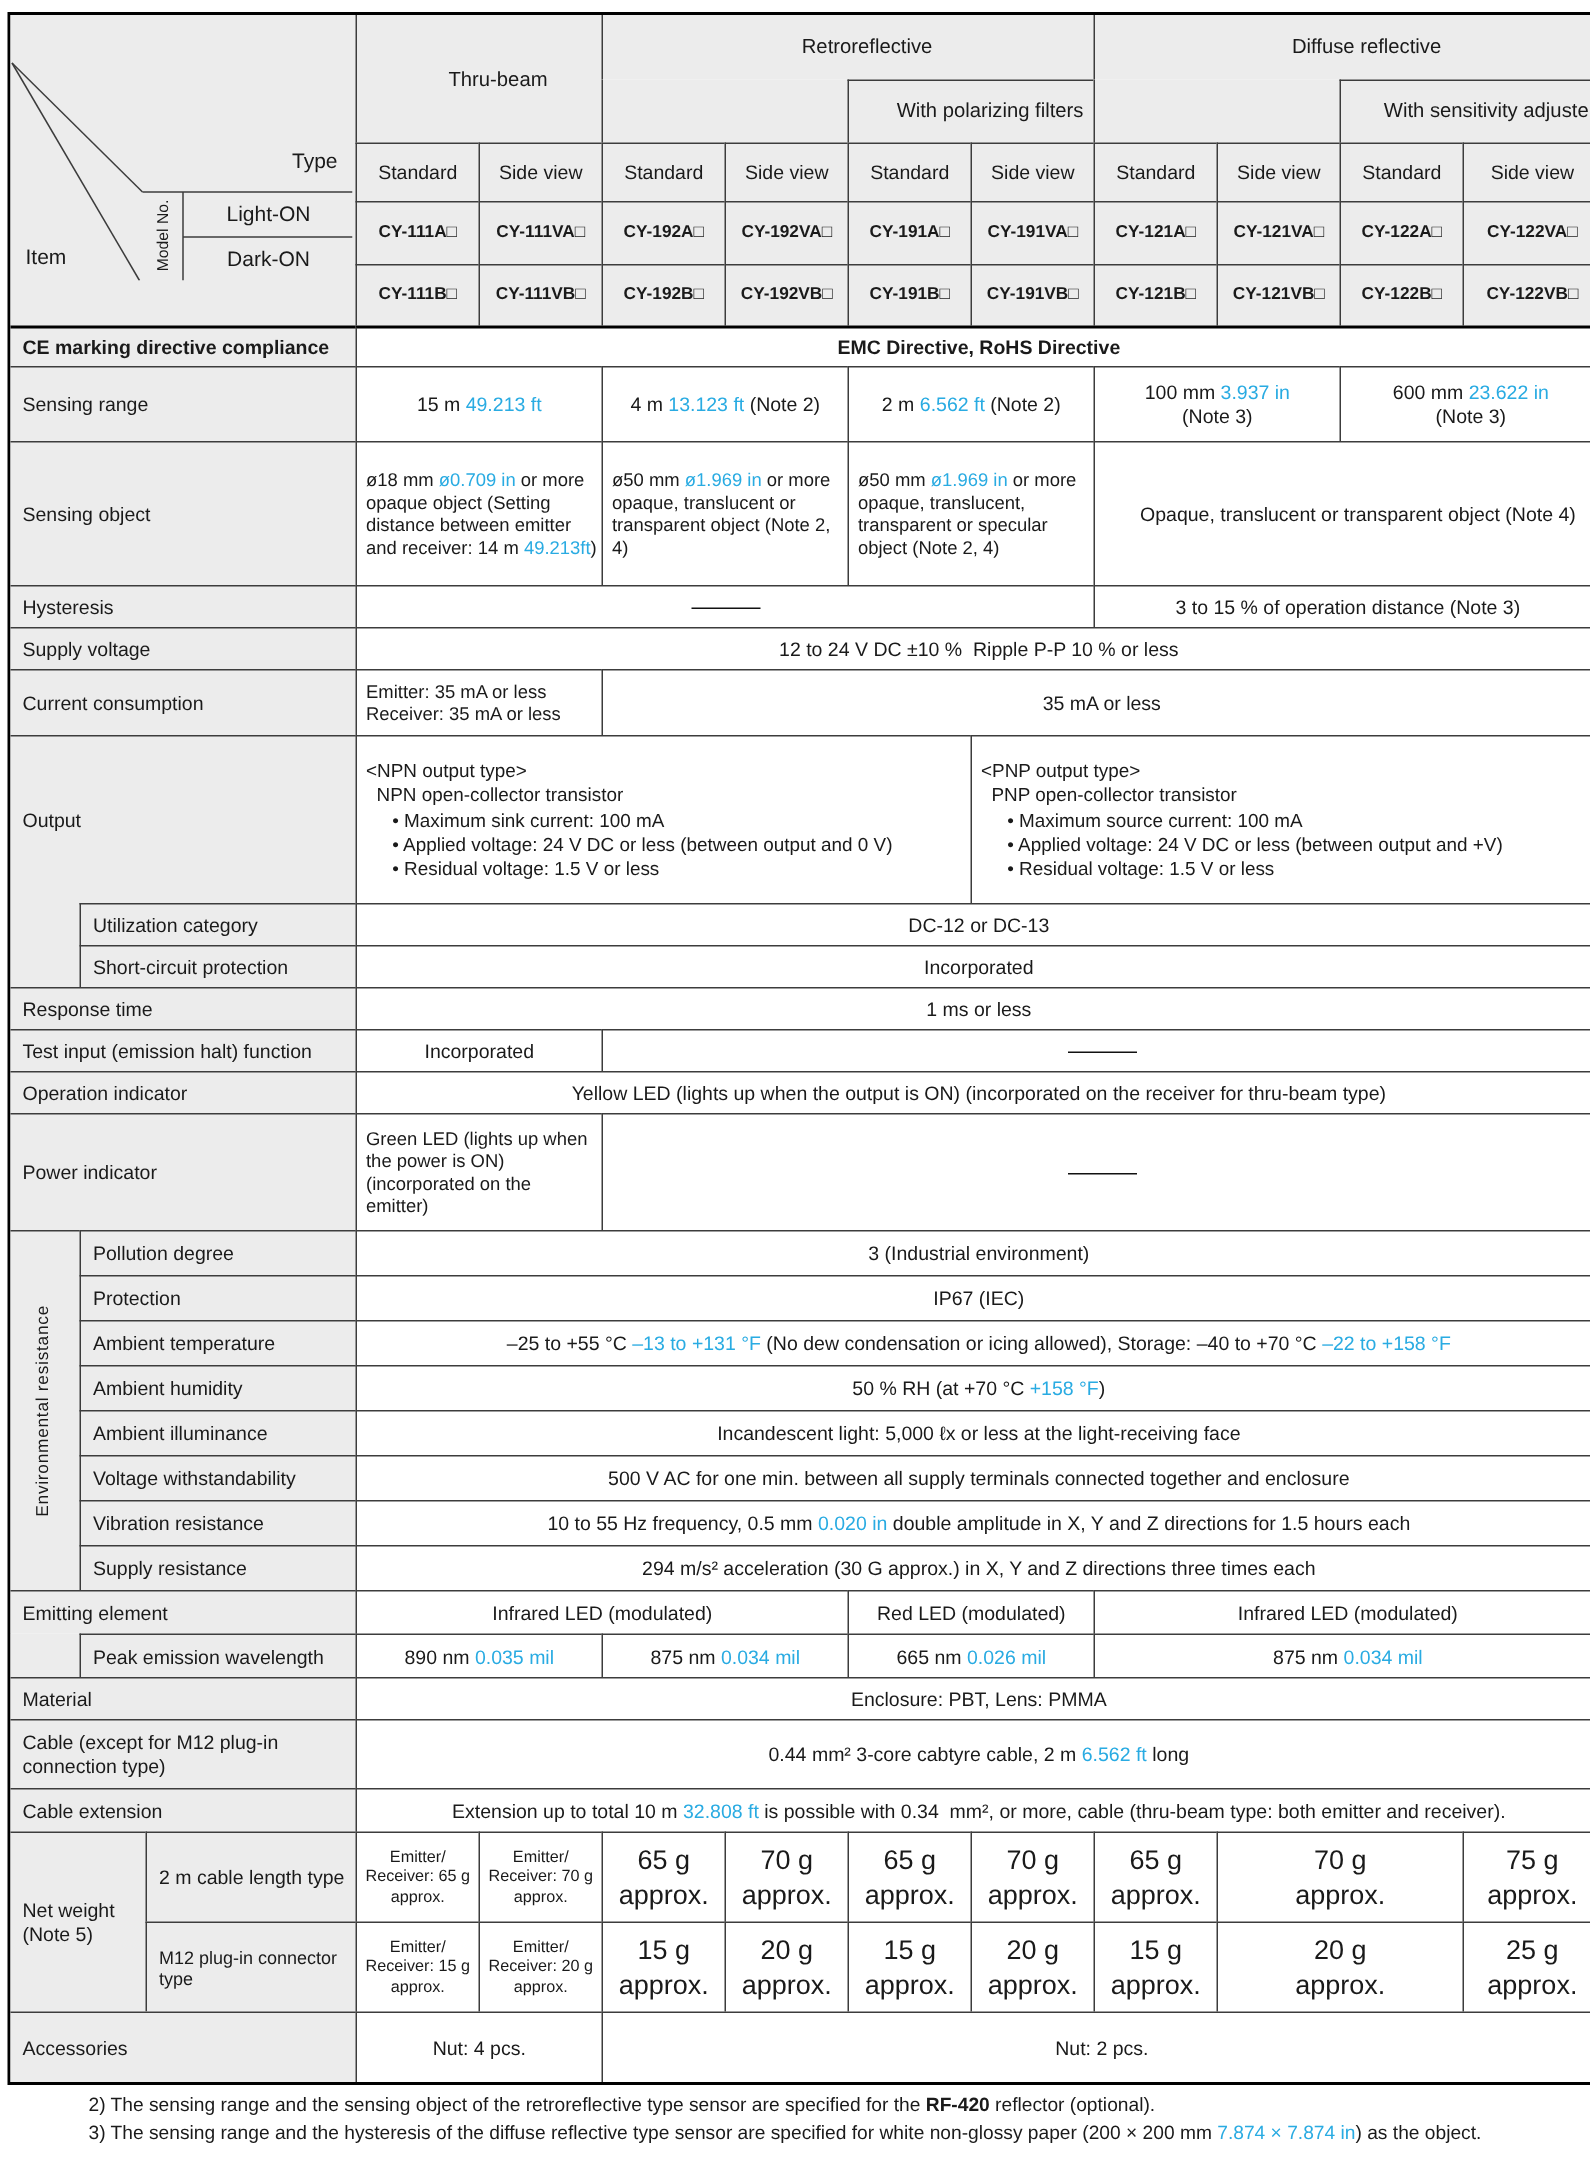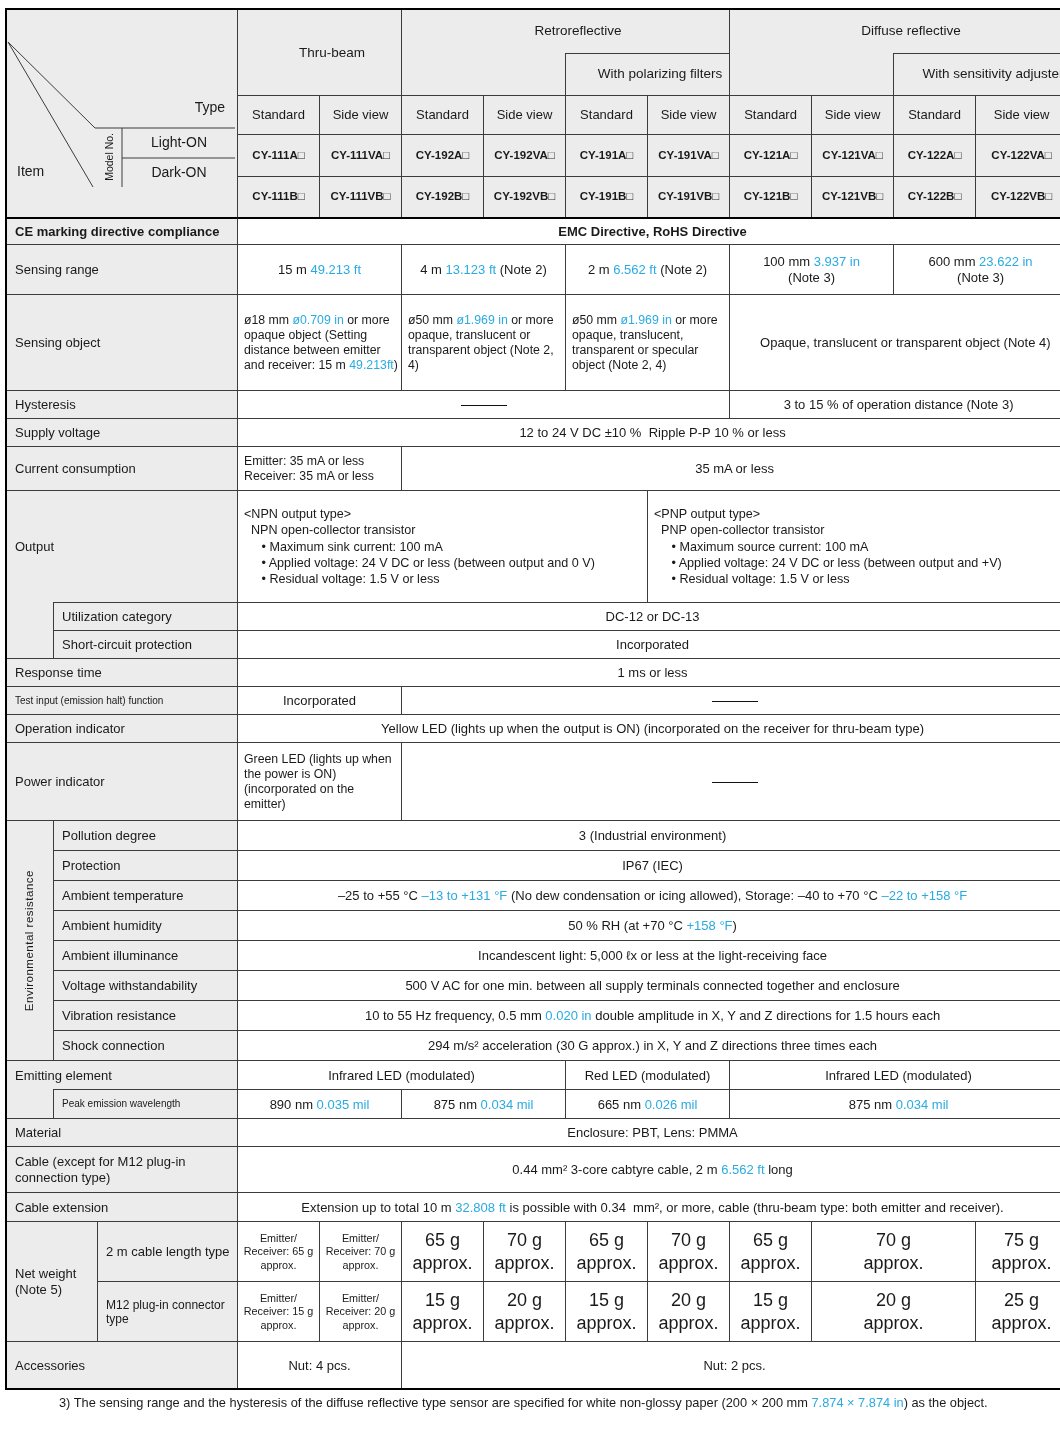--- a/index.html
+++ b/index.html
@@ -21,21 +21,21 @@
   td.notop{border-top:0;background:var(--hbg);}
   td.thick{border-top-width:2px;border-top-color:#000;font-weight:bold;}
   td.al{text-align:left;padding-left:6px;}
   td.small{font-size:12.3px;line-height:1.2;}
   td.xs{font-size:10.8px;line-height:1.25;padding:2px 1px;}
   td.nw{font-size:18px;line-height:1.25;}
   td.out{font-size:12.6px;line-height:1.3;}
   td.vert{background:var(--hbg);padding:0;}
   .vtext{writing-mode:vertical-rl;transform:rotate(180deg);
          font-size:11.5px;letter-spacing:.5px;margin:0 auto;display:block;}
-  td.lab-s{font-size:10px;}
+  td.lab-s{font-size:13px;}
   td.lab-m12{font-size:12px;}
   .seg-b{color:var(--accent);}
   .seg-bold{font-weight:bold;}
   .dashline{display:inline-block;width:46px;border-top:1.5px solid #111;
             vertical-align:middle;}
   
   .corner{position:relative;width:100%;height:146px;font-size:14px;}
   .corner svg{position:absolute;left:0;top:0;}
   .c-type{position:absolute;right:12px;top:58px;}
   .c-item{position:absolute;left:10px;top:122px;}
@@ -148,21 +148,21 @@
   <td colspan="2"><span>4 m </span><span class="seg-b">13.123 ft</span><span> (Note 2)</span></td>
   <td colspan="2"><span>2 m </span><span class="seg-b">6.562 ft</span><span> (Note 2)</span></td>
   <td colspan="2"><span>100 mm </span><span class="seg-b">3.937 in</span><span>
 (Note 3)</span></td>
   <td colspan="2"><span>600 mm </span><span class="seg-b">23.622 in</span><span>
 (Note 3)</span></td>
 </tr>
 
 <tr style="height:96px">
   <td class="fc lab" colspan="3">Sensing object</td>
-  <td colspan="2" class="al small"><span>ø18 mm </span><span class="seg-b">ø0.709 in</span><span> or more opaque object (Setting distance between emitter and receiver: 15 m </span><span class="seg-b">49.213ft</span><span>)</span></td>
+  <td colspan="2" class="al small"><span>ø18 mm </span><span class="seg-b">ø0.709 in</span><span> or more opaque object (Setting distance between emitter and receiver: 14 m </span><span class="seg-b">49.213ft</span><span>)</span></td>
   <td colspan="2" class="al small"><span>ø50 mm </span><span class="seg-b">ø1.969 in</span><span> or more opaque, translucent or transparent object (Note 2, 4)</span></td>
   <td colspan="2" class="al small"><span>ø50 mm </span><span class="seg-b">ø1.969 in</span><span> or more opaque, translucent, transparent or specular object (Note 2, 4)</span></td>
   <td colspan="4" class="al" style="padding-left:30px"><span>Opaque, translucent or transparent object (Note 4)</span></td>
 </tr>
 
 <tr style="height:28px">
   <td class="fc lab" colspan="3">Hysteresis</td>
   <td colspan="6"><span class="dashline"></span></td>
   <td colspan="4">3 to 15 % of operation distance (Note 3)</td>
 </tr>
@@ -247,21 +247,21 @@
 </tr>
 <tr style="height:30px">
   <td class="lab" colspan="2">Voltage withstandability</td>
   <td colspan="10"><span>500 V AC for one min. between all supply terminals connected together and enclosure</span></td>
 </tr>
 <tr style="height:30px">
   <td class="lab" colspan="2">Vibration resistance</td>
   <td colspan="10"><span>10 to 55 Hz frequency, 0.5 mm </span><span class="seg-b">0.020 in</span><span> double amplitude in X, Y and Z directions for 1.5 hours each</span></td>
 </tr>
 <tr style="height:30px">
-  <td class="lab" colspan="2">Shock connection</td>
+  <td class="lab" colspan="2">Supply resistance</td>
   <td colspan="10"><span>294 m/s² acceleration (30 G approx.) in X, Y and Z directions three times each</span></td>
 </tr>
 
 <tr style="height:29px">
   <td class="fc lab" colspan="3">Emitting element</td>
   <td colspan="4">Infrared LED (modulated)</td>
   <td colspan="2">Red LED (modulated)</td>
   <td colspan="4">Infrared LED (modulated)</td>
 </tr>
 <tr style="height:29px">
@@ -338,16 +338,17 @@
 
 <tr style="height:47px">
   <td class="fc lab" colspan="3">Accessories</td>
   <td colspan="2">Nut: 4 pcs.</td>
   <td colspan="8">Nut: 2 pcs.</td>
 </tr>
 </tbody>
     </table>
 
 <div class="notes">
+  <div class="note"><span>2) The sensing range and the sensing object of the retroreflective type sensor are specified for the </span><span class="seg-bold">RF-420</span><span> reflector (optional).</span></div>
   <div class="note"><span>3) The sensing range and the hysteresis of the diffuse reflective type sensor are specified for white non-glossy paper (200 × 200 mm </span><span class="seg-b">7.874 × 7.874 in</span><span>) as the object.</span></div>
 
 </div>
 </div>
 
 </body></html>

